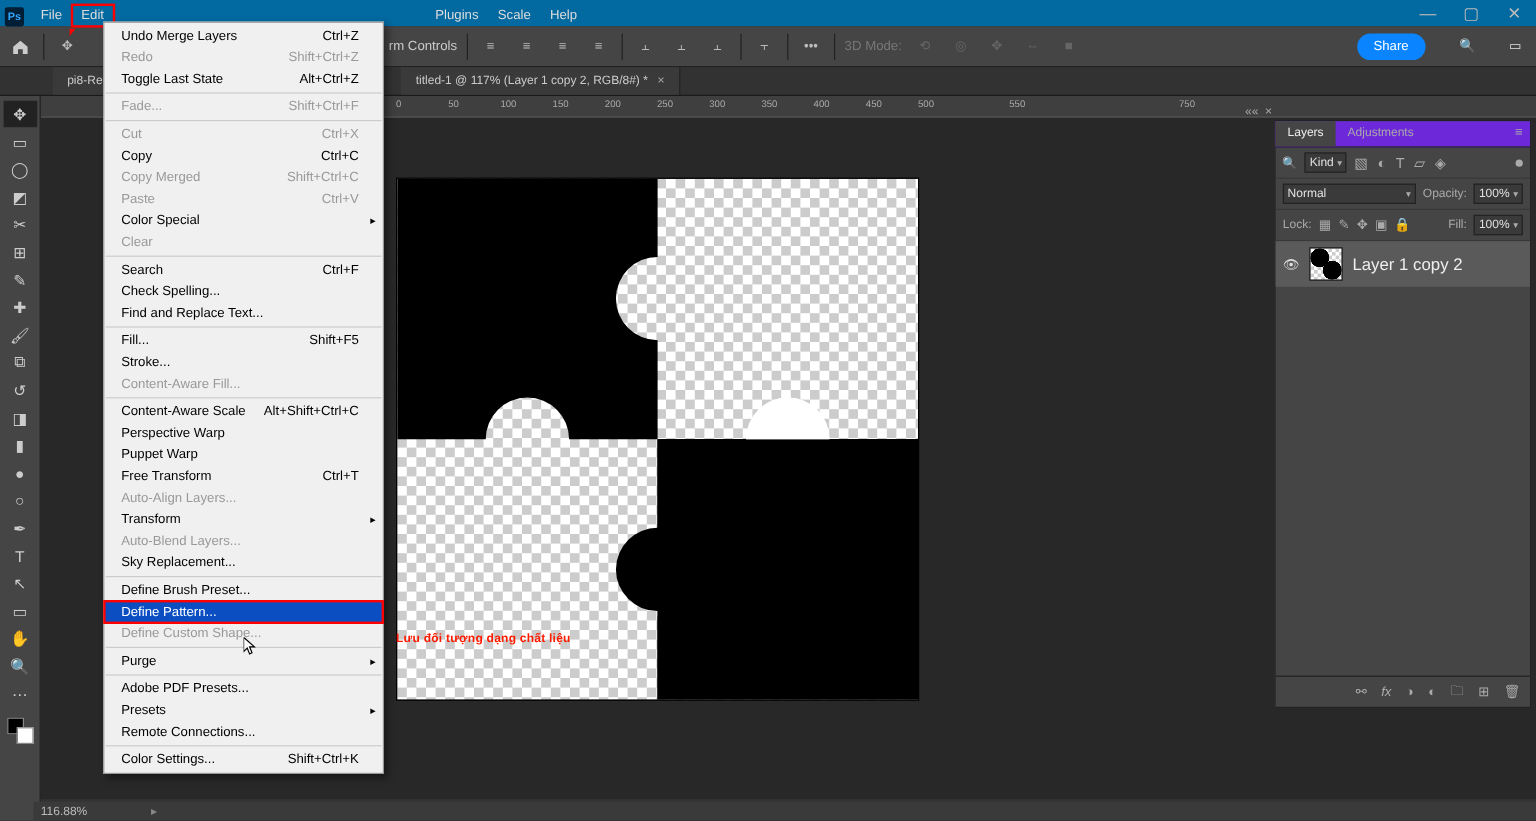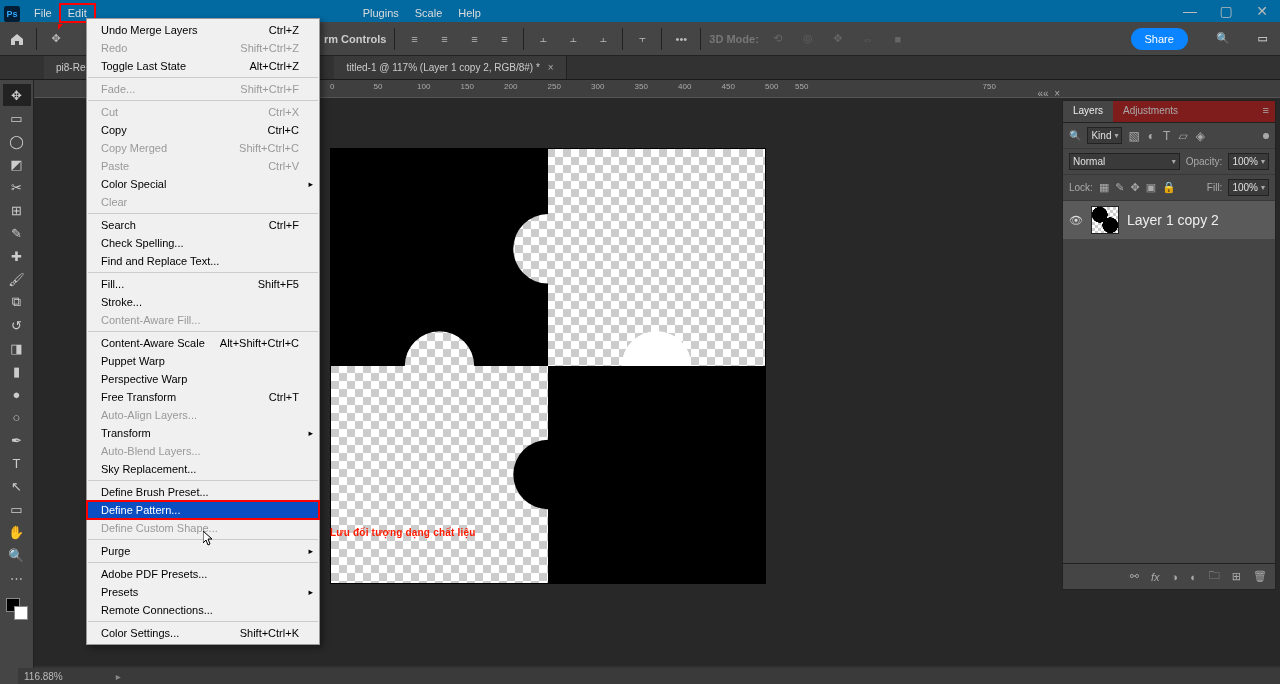--- a/index.html
+++ b/index.html
@@ -11,21 +11,21 @@
 .menubar .mitem { padding: 3px 8px; color: #ddd; }
 .menubar .mitem.hl { outline: 2px solid #ff0000; outline-offset: -1px; position: relative; }
 .menubar .mitem.hl::after { content: ''; position: absolute; left: -2px; top: 20px; width: 0; height: 0; border-top: 6px solid #ff0000; border-right: 5px solid transparent; }
 .menubar .wincontrols { margin-left: auto; display: flex; }
 .menubar .wc { width: 36px; height: 22px; display: flex; align-items: center; justify-content: center; color: #bbb; font-size: 14px; }
 
 
 .optionsbar { height: 34px; background: #454545; border-bottom: 1px solid #222; display: flex; align-items: center; padding-left: 6px; gap: 8px; }
 .optionsbar .home { width: 22px; height: 22px; display:flex;align-items:center;justify-content:center; }
 .optionsbar .sep { width: 1px; height: 22px; background: #222; }
-.optionsbar .opt-text { color: #ccc; font-size: 11px; font-weight: bold; }
+.optionsbar .opt-text { color: #ccc; font-size: 11px; }
 .optionsbar .opt-btn { width: 22px; height: 22px; display:flex;align-items:center;justify-content:center;color:#bbb; }
 .share-btn { background: #0a84ff; color: #fff; padding: 5px 14px; border-radius: 12px; font-size: 11px; }
 .right-icons { margin-left: auto; display: flex; align-items: center; gap: 28px; padding-right: 12px; }
 
 
 .doctabs { height: 24px; background: #323232; border-bottom: 1px solid #1a1a1a; display: flex; align-items: stretch; padding-left: 44px; }
 .doctab { display: flex; align-items: center; padding: 0 12px; background: #3a3a3a; border-right: 1px solid #222; color: #ccc; gap: 8px; font-size: 10px; }
 .doctab .close { color: #aaa; }
 
 
@@ -53,38 +53,38 @@
 .dropdown .di.hlred { outline: 2px solid #ff0000; outline-offset: -1px; }
 .dropdown .hr { height: 1px; background: #ccc; margin: 2px 1px; }
 .dropdown .arrow::after { content: '▸'; position: absolute; right: 6px; font-size: 9px; }
 
 
 .annot { position: absolute; left: 330px; top: 527px; color: #ff1b00; font-weight: bold; font-size: 10px; z-index: 1001; letter-spacing: .2px; }
 .cursor { position: absolute; left: 203px; top: 531px; width: 12px; height: 16px; z-index: 1002; }
 
 
 .panel { position: absolute; right: 4px; top: 100px; width: 214px; height: 490px; background: #454545; border: 1px solid #222; display: flex; flex-direction: column; }
-.panel-hdr { height: 22px; display: flex; background: #7f1d1d; border-bottom: 1px solid #222; align-items: stretch; }
+.panel-hdr { height: 22px; display: flex; background: #6d28d9; border-bottom: 1px solid #222; align-items: stretch; }
 .panel-hdr .tab { padding: 4px 10px; font-size: 10px; color: #aaa; }
 .panel-hdr .tab.active { background: #454545; color: #eee; }
 .panel-hdr .menu { margin-left: auto; padding: 3px 6px; color: #aaa; }
 .panel-row { height: 26px; display: flex; align-items: center; padding: 0 6px; gap: 6px; border-bottom: 1px solid #383838; font-size: 10px; }
 .filter-icons { display: flex; gap: 8px; color: #aaa; font-size: 12px; }
 .layer { height: 38px; display: flex; align-items: center; padding: 0 6px; gap: 8px; background: #5a5a5a; }
 .layer .eye { width: 14px; color: #ddd; }
 .layer .thumb { width: 28px; height: 28px; background-image: repeating-conic-gradient(#ccc 0 25%, #fff 0 50%); background-size: 6px 6px; border: 1px solid #222; position: relative; }
 .layer .thumb::after { content:''; position:absolute; inset:0; background: radial-gradient(circle at 30% 30%, #000 30%, transparent 31%), radial-gradient(circle at 70% 70%, #000 30%, transparent 31%); }
 .layer-name { font-size: 14px; color: #eee; }
 .panel-footer { margin-top: auto; height: 26px; border-top: 1px solid #222; display: flex; align-items: center; justify-content: flex-end; gap: 12px; padding: 0 8px; color: #aaa; font-size: 11px; }
 
 
 .collapse-strip { position: absolute; right: 220px; top: 88px; display: flex; gap: 6px; color: #aaa; font-size: 10px; }
 
 
-.statusbar { position: absolute; left: 18px; bottom: 0; right: 0; height: 16px; background: #3a3a3a; color: #bbb; font-size: 10px; display: flex; align-items: center; padding-left: 6px; gap: 47px; }
+.statusbar { position: absolute; left: 28px; bottom: 0; right: 0; height: 16px; background: #3a3a3a; color: #bbb; font-size: 10px; display: flex; align-items: center; padding-left: 6px; gap: 47px; }
 
 
 .lbl { color: #aaa; }
 .valsel { display:inline-flex; align-items:center; background:#3a3a3a; border:1px solid #222; height:17px; padding:0 3px; gap:3px; }
 .chev { font-size:8px; color:#aaa; }
 .lockicons { display:flex; gap:6px; color:#aaa; font-size:11px; }
 </style>
 </head>
 <body>
 
@@ -186,21 +186,21 @@
       <span style="left: 339.5px;">50</span>
       <span style="left: 383px;">100</span>
       <span style="left: 426.5px;">150</span>
       <span style="left: 470px;">200</span>
       <span style="left: 513.5px;">250</span>
       <span style="left: 557px;">300</span>
       <span style="left: 600.5px;">350</span>
       <span style="left: 644px;">400</span>
       <span style="left: 687.5px;">450</span>
       <span style="left: 731px;">500</span>
-      <span style="left: 761px; text-align: center;">550</span>
+      <span style="left: 807px; text-align: center;">550</span>
       <span style="left: 948.5px;">750</span>
     </div>
   <div class="canvas">
     <svg class="puzzle" viewBox="0 0 500 500">
 
       <path fill="#000" d="M0 0 H250 V75 a40 40 0 1 0 0 80 V250 H165 a40 40 0 1 0 -80 0 H0 Z"></path>
 
       <path fill="#000" d="M250 250 H500 V500 H250 V415 a40 40 0 1 0 0 -80 V250 M250 250 H335 a40 40 0 1 0 80 0 H500"></path>
       <path fill="#000" d="M250 250 H500 V500 H250 V420 a40 40 0 0 0 0 -80 Z"></path>
       <circle cx="375" cy="250" r="40" fill="#fff"></circle>
@@ -340,24 +340,24 @@
     </div>
     <div class="di disabled">
       <span>Content-Aware Fill...</span>
     </div>
     <div class="hr"></div>
     <div class="di">
       <span>Content-Aware Scale</span>
       <span>Alt+Shift+Ctrl+C</span>
     </div>
     <div class="di">
+      <span>Perspective Warp</span>
+    </div>
+    <div class="di">
       <span>Puppet Warp</span>
-    </div>
-    <div class="di">
-      <span>Perspective Warp</span>
     </div>
     <div class="di">
       <span>Free Transform</span>
       <span>Ctrl+T</span>
     </div>
     <div class="di disabled">
       <span>Auto-Align Layers...</span>
     </div>
     <div class="di arrow">
       <span>Transform</span>

